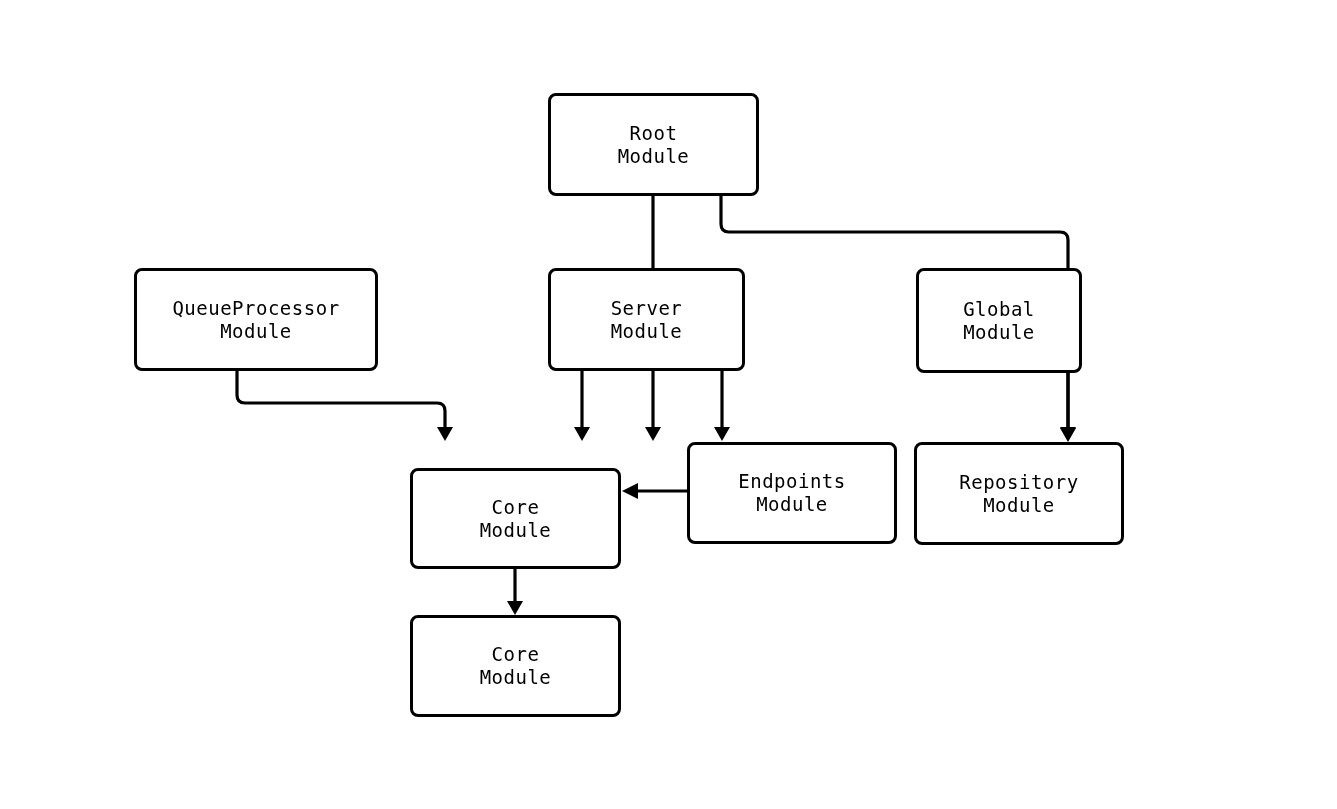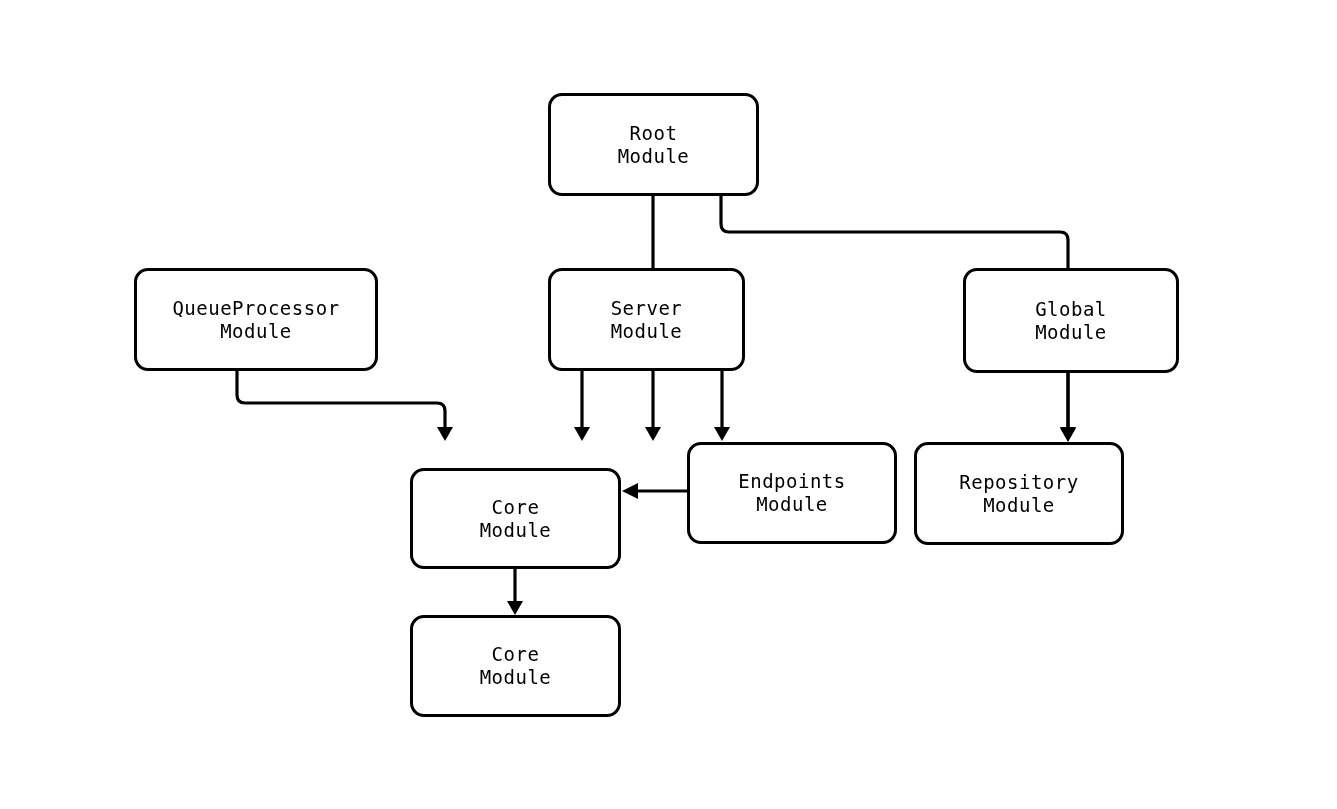--- a/index.html
+++ b/index.html
@@ -26,21 +26,21 @@
     top: 0;
     width: 1337px;
     height: 809px;
     pointer-events: none;
   }
   .node {
     position: absolute;
     box-sizing: border-box;
     background: #ffffff;
     border: 3px solid #000000;
-    border-radius: 14px;
+    border-radius: 8px;
     display: flex;
     align-items: center;
     justify-content: center;
     z-index: 2;
   }
   .node-label {
     text-align: center;
     font-size: 19px;
     line-height: 23px;
     letter-spacing: 0.5px;
@@ -110,21 +110,21 @@
   <div class="node" style="left:134px; top:268px; width:244px; height:103px;">
     <span class="node-label">QueueProcessor
 Module</span>
   </div>
 
   <div class="node" style="left:548px; top:268px; width:197px; height:103px;">
     <span class="node-label">Server
 Module</span>
   </div>
 
-  <div class="node" style="left:963px; top:268px; width:216px; height:105px;">
+  <div class="node" style="left:916px; top:268px; width:166px; height:105px;">
     <span class="node-label">Global
 Module</span>
   </div>
 
   <div class="node" style="left:410px; top:442px; width:211px; height:101px;margin-top:26px;">
     <span class="node-label">Core
 Module</span>
   </div>
 
   <div class="node" style="left:687px; top:442px; width:210px; height:102px;">

